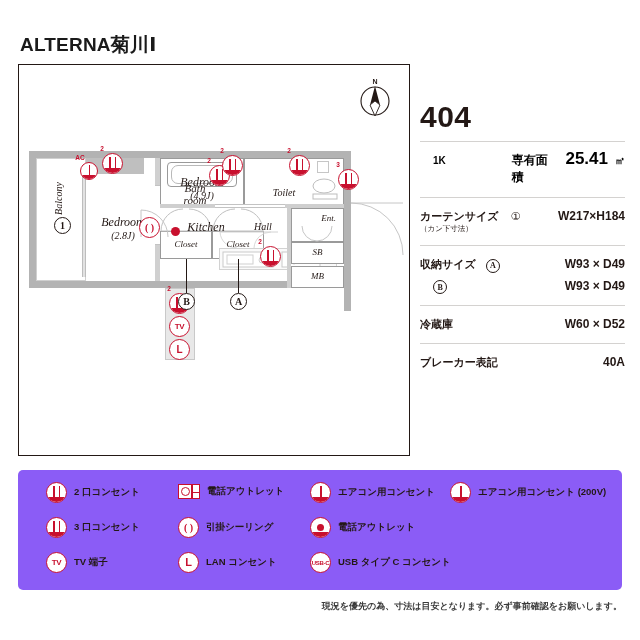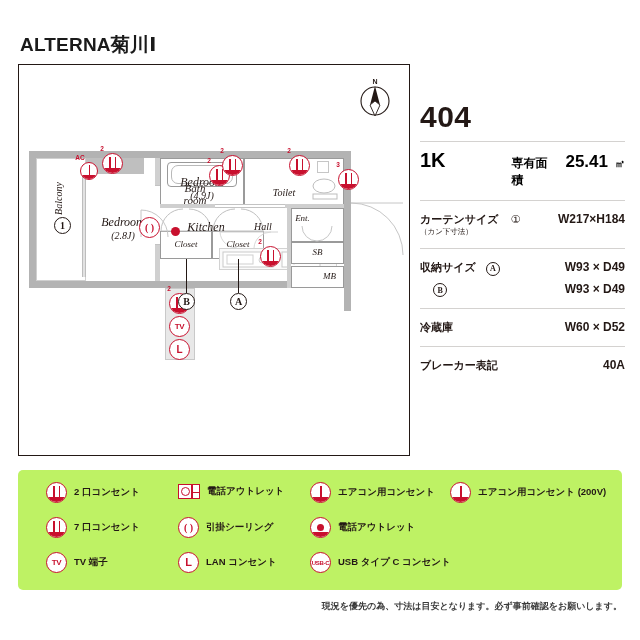--- a/index.html
+++ b/index.html
@@ -90,29 +90,29 @@
   .sub { font-size: 7.5px; font-weight: normal; color: #231815; }
   .mid { width: 34px; text-align: center; flex: none; }
   .val { margin-left: auto; font-weight: bold; font-size: 12px; white-space: nowrap; }
   .mk {
     display: inline-flex; align-items: center; justify-content: center;
     width: 14px; height: 14px; border-radius: 50%; border: 1px solid #231815;
     font-size: 8px; font-weight: bold;
     font-family: "Liberation Serif", serif;
   }
   #type-row { display: flex; align-items: baseline; }
-  #type { font-size: 20px; font-weight: bold; }
+  #type { font-size: 10px; font-weight: bold; margin-left: 13px; }
   #area-lbl { margin-left: 66px; font-size: 12px; font-weight: bold; }
   #area-val { margin-left: 7px; font-size: 17px; font-weight: bold; }
   #area-unit { margin-left: 7px; font-size: 10px; font-weight: bold; }
 
   
   #legend {
     position: absolute; left: 18px; top: 470px; width: 604px; height: 120px;
-    background: #bef264; border-radius: 5px;
+    background: #8b5cf6; border-radius: 5px;
   }
   .lg-item { position: absolute; display: flex; align-items: center; }
   .lg-item .sym { position: relative; flex: none; }
   .lg-txt { margin-left: 7px; font-size: 9.5px; font-weight: bold; color: #231815; white-space: nowrap; }
 
   
   .gas {
     position: relative; width: 22px; height: 15px; flex: none;
     border: 1.6px solid #c8102e; background: #fff;
   }
@@ -239,27 +239,27 @@
     </div>
     <div class="rlabel" style="left:240px; top:122px; width:50px; font-size:10px;">
       <span>Toilet</span>
     </div>
     <div class="rlabel" style="left:152px; top:155px; width:70px; font-size:12px;">
       <span>Kitchen</span>
     </div>
     <div class="rlabel" style="left:224px; top:156px; width:40px; font-size:10px;">
       <span>Hall</span>
     </div>
-    <div class="rlabel" style="left:261px; top:148px; width:45px; font-size:9px;">
+    <div class="rlabel" style="left:272px; top:148px; width:45px; font-size:9px;text-align:right;">
       <span>Ent.</span>
     </div>
     <div class="rlabel" style="left:276px; top:182px; width:45px; font-size:9px;">
       <span>SB</span>
     </div>
-    <div class="rlabel" style="left:288px; top:206px; width:45px; font-size:9px;">
+    <div class="rlabel" style="left:276px; top:206px; width:45px; font-size:9px;">
       <span>MB</span>
     </div>
     <div class="rlabel" style="left:143px; top:174px; width:48px; font-size:9px;">
       <span>Closet</span>
     </div>
     <div class="rlabel" style="left:195px; top:174px; width:48px; font-size:9px;">
       <span>Closet</span>
     </div>
 
     <div class="symwrap" style="left:61px; top:97px;">
@@ -439,21 +439,21 @@
     </div>
     <div class="lg-item" style="left:28px; top:47px;">
       <div class="sym">
         <div class="cap top">3</div>
         <div class="bars">
             <i class="l"></i>
             <i class="r"></i>
             <div class="foot"></div>
           </div>
       </div>
-      <span class="lg-txt">7 口コンセント</span>
+      <span class="lg-txt">3 口コンセント</span>
     </div>
     <div class="lg-item" style="left:28px; top:82px;">
       <div class="sym">
         <span class="txt">TV</span>
       </div>
       <span class="lg-txt">TV 端子</span>
     </div>
 
     <div class="lg-item" style="left:160px; top:14px;">
       <div class="gas">

